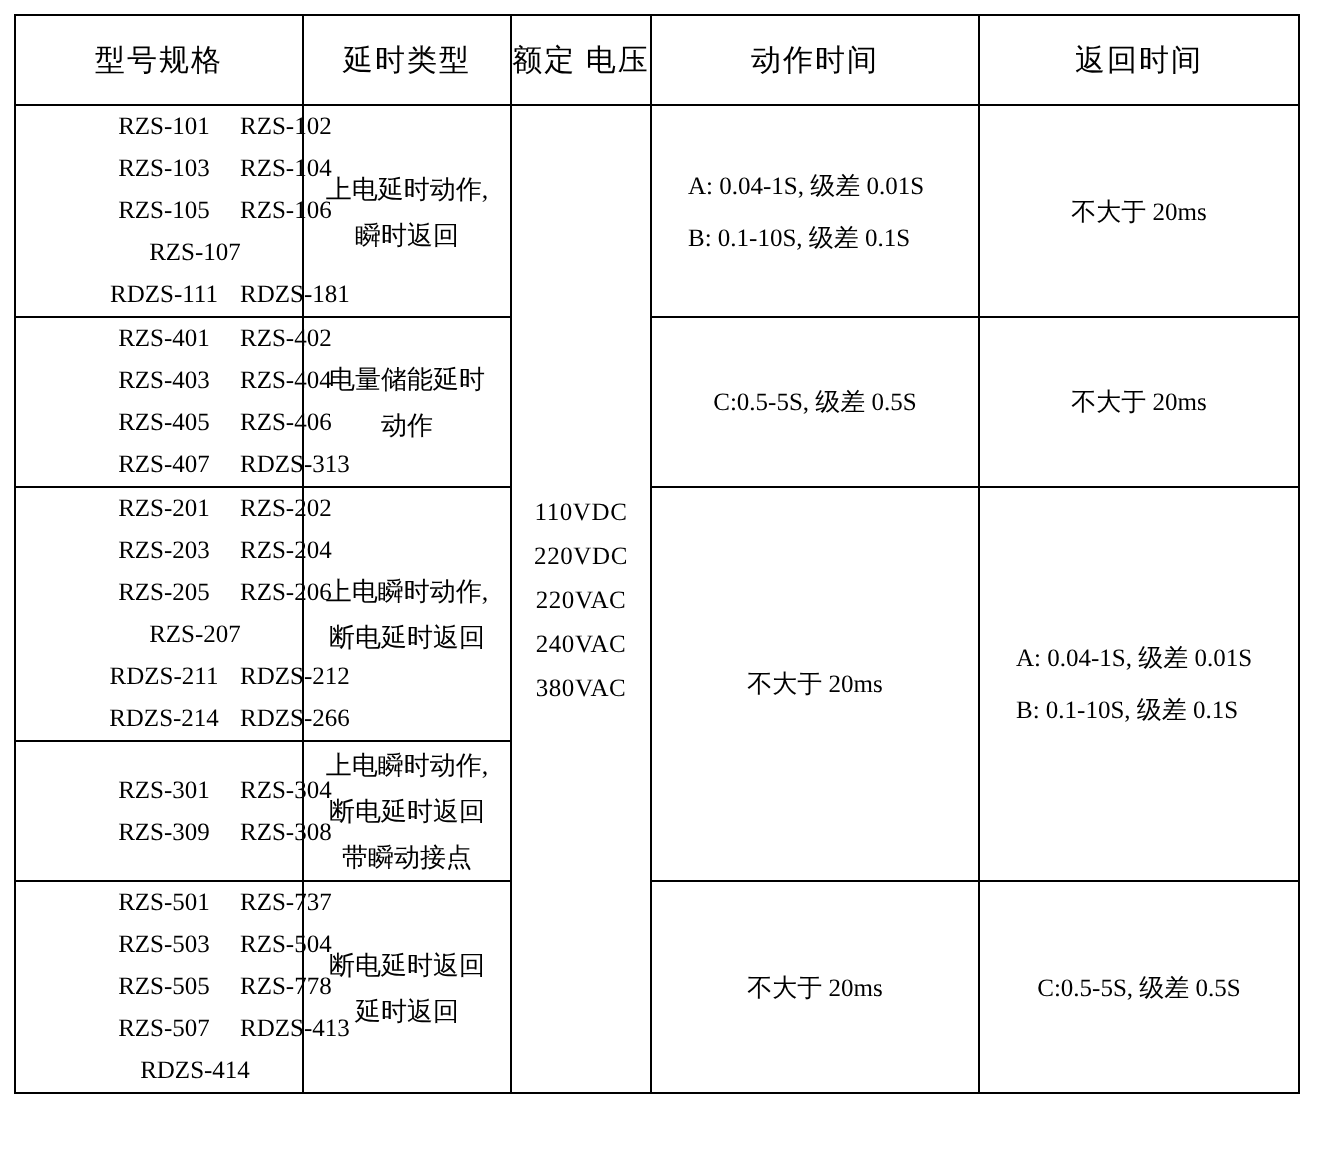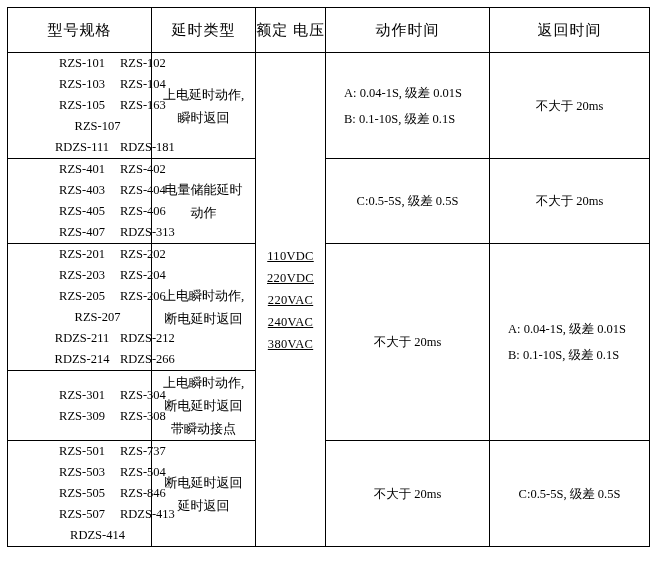--- a/index.html
+++ b/index.html
@@ -60,21 +60,21 @@
     line-height: 23px;
     padding: 4px 6px;
   }
   .type-cell .tline { display: block; }
 
   .volt-cell {
     font-size: 12.5px;
     line-height: 22px;
     letter-spacing: 0.3px;
   }
-  .volt-cell .vline { display: block; text-decoration: underline; }
+  .volt-cell .vline { display: block; }
 
   .time-cell {
     font-size: 12.5px;
     line-height: 26px;
     text-align: center;
     padding: 4px 8px;
   }
   .time-cell .tl {
     display: block;
     text-align: left;
@@ -108,21 +108,21 @@
       <th class="hdr">动作时间</th>
       <th class="hdr">返回时间</th>
     </tr>
   </thead>
   <tbody>
 
     <tr>
       <td class="model-cell">
         <span class="model-row"><span class="mcode first">RZS-101</span><span class="mcode">RZS-102</span></span>
         <span class="model-row"><span class="mcode first">RZS-103</span><span class="mcode">RZS-104</span></span>
-        <span class="model-row"><span class="mcode first">RZS-105</span><span class="mcode">RZS-163</span></span>
+        <span class="model-row"><span class="mcode first">RZS-105</span><span class="mcode">RZS-106</span></span>
         <span class="model-row"><span class="mcode first">RZS-107</span><span class="mcode"></span></span>
         <span class="model-row"><span class="mcode first">RDZS-111</span><span class="mcode">RDZS-181</span></span>
       </td>
       <td class="type-cell">
         <span class="tline">上电延时动作,</span>
         <span class="tline">瞬时返回</span>
       </td>
       <td class="volt-cell" rowspan="5">
         <span class="vline">110VDC</span>
         <span class="vline">220VDC</span>
@@ -189,21 +189,21 @@
         <span class="tline">上电瞬时动作,</span>
         <span class="tline">断电延时返回</span>
         <span class="tline">带瞬动接点</span>
       </td>
     </tr>
 
     <tr>
       <td class="model-cell">
         <span class="model-row"><span class="mcode first">RZS-501</span><span class="mcode">RZS-737</span></span>
         <span class="model-row"><span class="mcode first">RZS-503</span><span class="mcode">RZS-504</span></span>
-        <span class="model-row"><span class="mcode first">RZS-505</span><span class="mcode">RZS-846</span></span>
+        <span class="model-row"><span class="mcode first">RZS-505</span><span class="mcode">RZS-778</span></span>
         <span class="model-row"><span class="mcode first">RZS-507</span><span class="mcode">RDZS-413</span></span>
         <span class="model-row"><span class="mcode first">RDZS-414</span><span class="mcode"></span></span>
       </td>
       <td class="type-cell">
         <span class="tline">断电延时返回</span>
         <span class="tline">延时返回</span>
       </td>
       <td class="time-cell">
         <span class="tc nowrap">不大于 20ms</span>
       </td>

